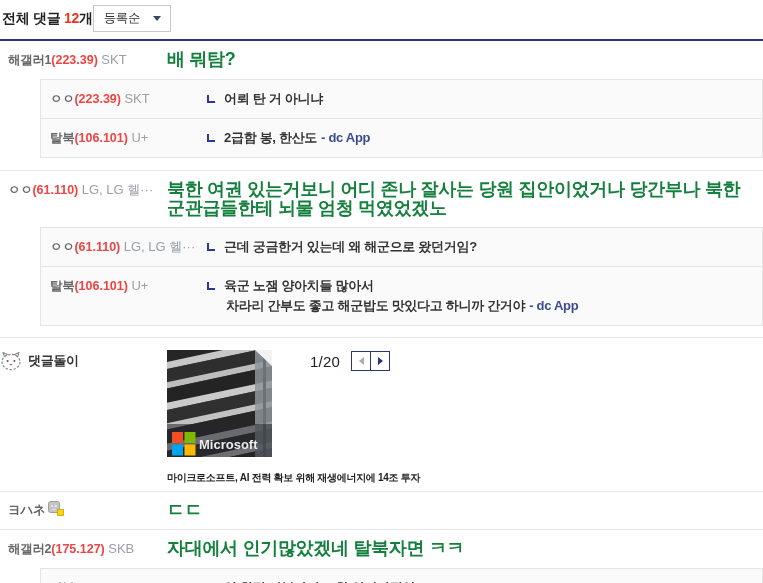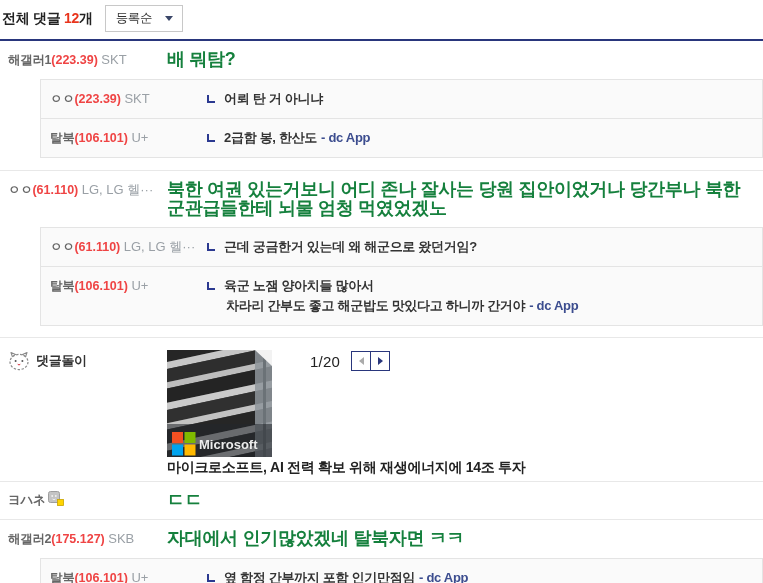--- a/index.html
+++ b/index.html
@@ -1,20 +1,20 @@
 <!DOCTYPE html>
 <html><head>
 <meta charset="utf-8">
 <style>
   html,body{margin:0;padding:0;background:#fff;}
   body{width:763px;height:583px;overflow:hidden;font-family:"Liberation Sans","DejaVu Sans",sans-serif;color:#333;}
   .page{width:763px;height:583px;box-sizing:border-box;background:#fff;}
 
   
-  .cmt-header{display:flex;align-items:center;gap:12px;padding:5px 0 7px 2px;border-bottom:2px solid #29367c;}
+  .cmt-header{display:flex;align-items:center;padding:5px 0 7px 2px;border-bottom:2px solid #29367c;}
   .cmt-title{font-size:14px;font-weight:700;color:#222;letter-spacing:-0.3px;}
   .cmt-count{color:#e8341c;}
   .sort-btn{display:inline-flex;align-items:center;gap:13px;border:1px solid #c8c8c8;background:#fff;
             font-size:12.5px;color:#333;padding:4px 9px 4px 10px;cursor:pointer;font-family:inherit;letter-spacing:-0.3px;}
   .sort-tri{width:0;height:0;border-left:4px solid transparent;border-right:4px solid transparent;border-top:5px solid #3a4668;}
 
   
   .block{border-bottom:1px solid #e8e8e8;}
   .trow{display:flex;padding:9px 0;}
   .tuser{width:167px;box-sizing:border-box;padding-left:8px;font-size:12.5px;color:#6d6d6d;line-height:19px;cursor:pointer;flex-shrink:0;}
@@ -28,34 +28,34 @@
   .replies .reply:first-child{border-top:1px solid #e4e4e4;}
   .ruser{width:166px;box-sizing:border-box;padding-left:9px;font-size:12.5px;color:#8a8a8a;line-height:20px;cursor:pointer;flex-shrink:0;}
   .rtext{flex:1;font-size:13px;font-weight:600;color:#333;line-height:20px;letter-spacing:-0.3px;padding-right:6px;}
   .arrow{display:inline-block;width:8px;height:8px;border-left:2px solid #2b3990;border-bottom:2px solid #2b3990;margin-right:9px;box-sizing:border-box;}
   .line2{margin-left:19px;}
   .app{color:#3c4d8f;margin-left:4px;}
   .gap{height:11px;}
 
   
   .widget{display:flex;padding:12px 0 4px;}
-  .wlabel{width:167px;box-sizing:border-box;padding-left:8px;display:flex;align-items:center;gap:6px;
+  .wlabel{width:167px;box-sizing:border-box;padding-left:0;display:flex;align-items:center;gap:6px;
           font-size:13px;font-weight:700;color:#333;letter-spacing:-0.3px;height:22px;flex-shrink:0;}
   .wbody{flex:1;}
   .wtop{display:flex;align-items:flex-start;gap:16px;}
   .thumb{width:105px;height:107px;display:block;cursor:pointer;}
   .pager{display:flex;align-items:center;gap:11px;padding-top:1px;margin-left:22px;}
   .page-indicator{font-size:15px;color:#222;letter-spacing:0.2px;}
   .nav-btns{display:flex;}
   .pg-btn{width:20px;height:20px;box-sizing:border-box;display:flex;align-items:center;justify-content:center;
           background:#fff;border:1px solid #29367c;padding:0;cursor:pointer;}
   .pg-btn + .pg-btn{margin-left:-1px;}
   .tri-left{width:0;height:0;border-top:4px solid transparent;border-bottom:4px solid transparent;border-right:5px solid #ababab;}
   .tri-right{width:0;height:0;border-top:4px solid transparent;border-bottom:4px solid transparent;border-left:5px solid #29367c;}
-  .headline{margin-top:1px;font-size:14px;font-weight:700;color:#222;letter-spacing:-0.3px;cursor:pointer;line-height:19px;}
+  .headline{margin-top:11px;font-size:10px;font-weight:700;color:#222;letter-spacing:-0.3px;cursor:pointer;line-height:19px;}
 
   .gallog{display:inline-block;vertical-align:-2px;margin-left:3px;cursor:pointer;}
   .caticon{display:inline-block;}
   .pad-bottom{padding-bottom:12px;}
 </style>
 </head>
 <body>
 
 <div class="page">
 

